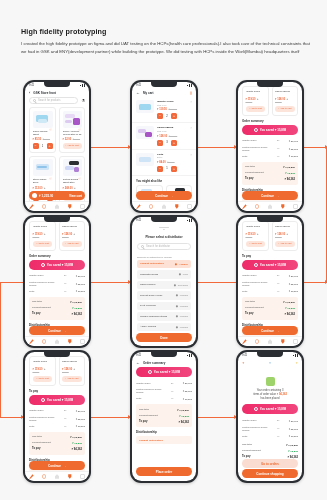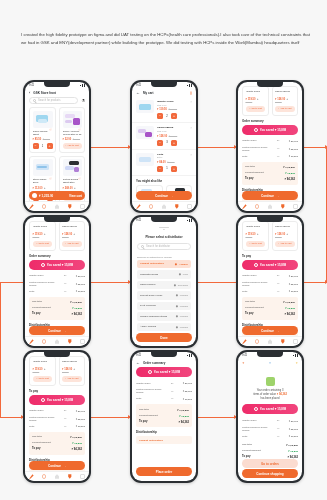--- a/index.html
+++ b/index.html
@@ -190,20 +190,21 @@
                 linear-gradient(225deg,#fff 25%,transparent 25%) -2px 0;
     background-size: 4px 4px; background-color: #f2f2f2; opacity:.5; }
   .conf-head { display:flex; align-items:center; gap:3px; padding: 2px 4px; }
 </style>
 </head>
 <body>
 
 <div id="page">
 
   <div class="hdr">
+    <div class="hdr-title">High fidelity prototyping</div>
     <div class="hdr-body">I created the high fidelity prototype on figma and did UAT testing on the HCPs(health care professionals).I also took care of the technical constraints that we had in GSK and ENY(development partner) while building the prototype. We did testing with HCPs inside the Worli(Mumbai) headquarters itself</div>
   </div>
 
   <div class="board">
 
     <div class="conn" style="left:91px; top:71px; width:39px;"></div>
     <div class="conn" style="left:198px; top:71px; width:38px;"></div>
     <div class="conn" style="left:304px; top:71px; width:23px;"></div>
     <div class="conn-v" style="left:326px; top:71px; height:135px;"></div>
     <div class="conn" style="left:198px; top:206px; width:129px; "></div>

